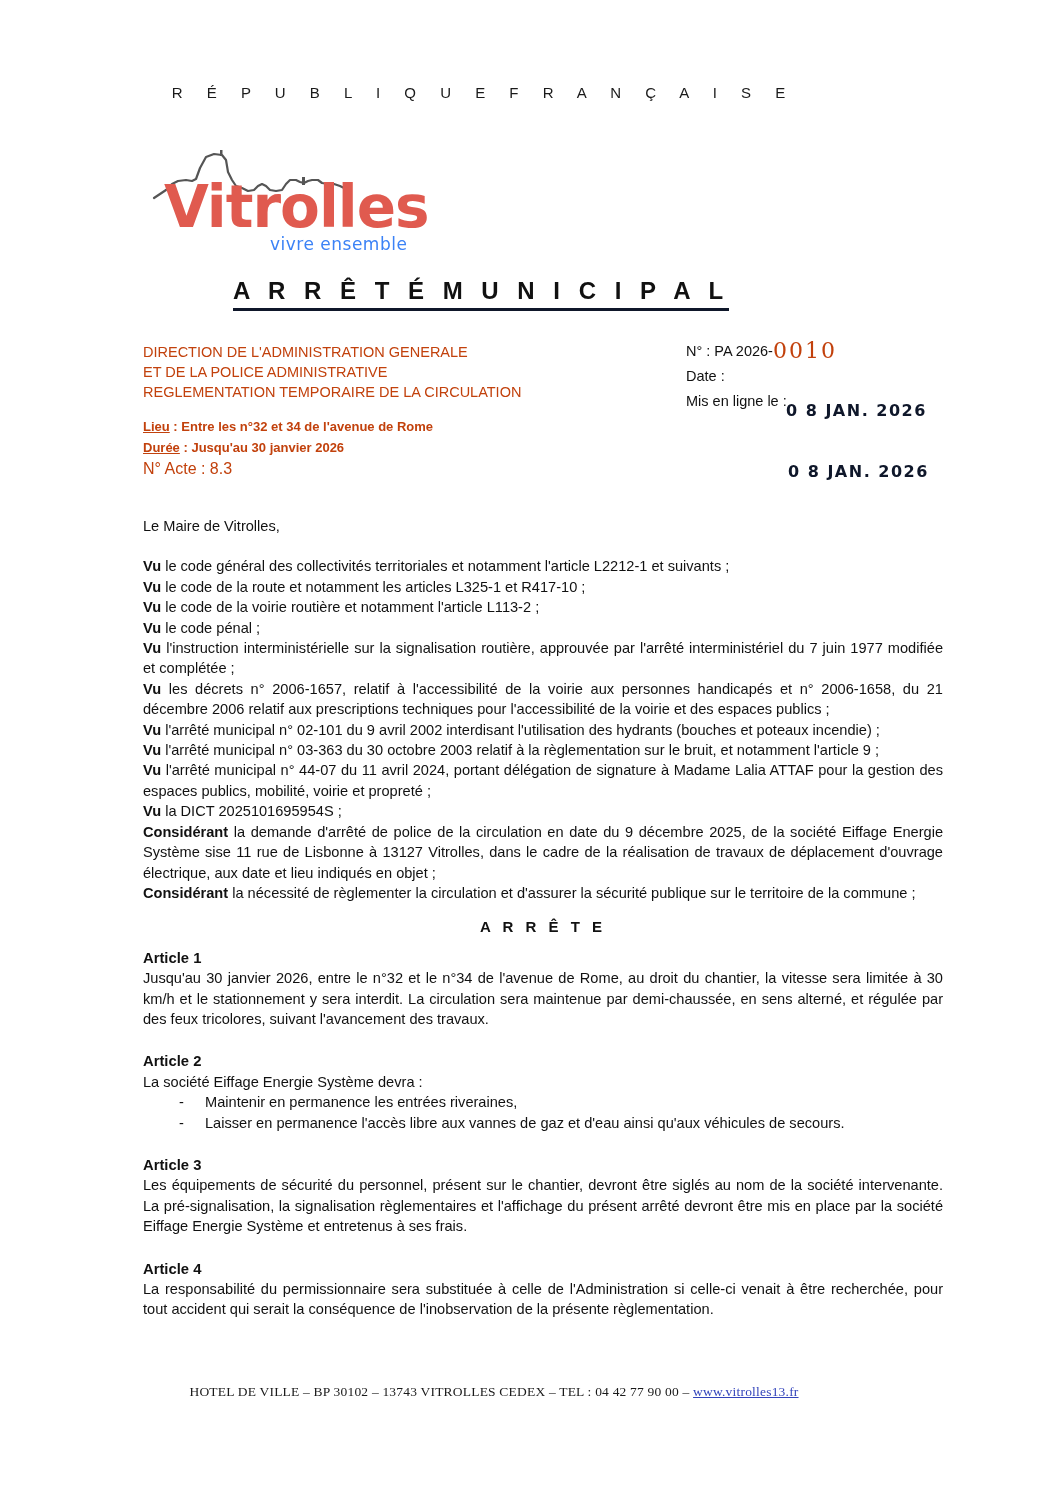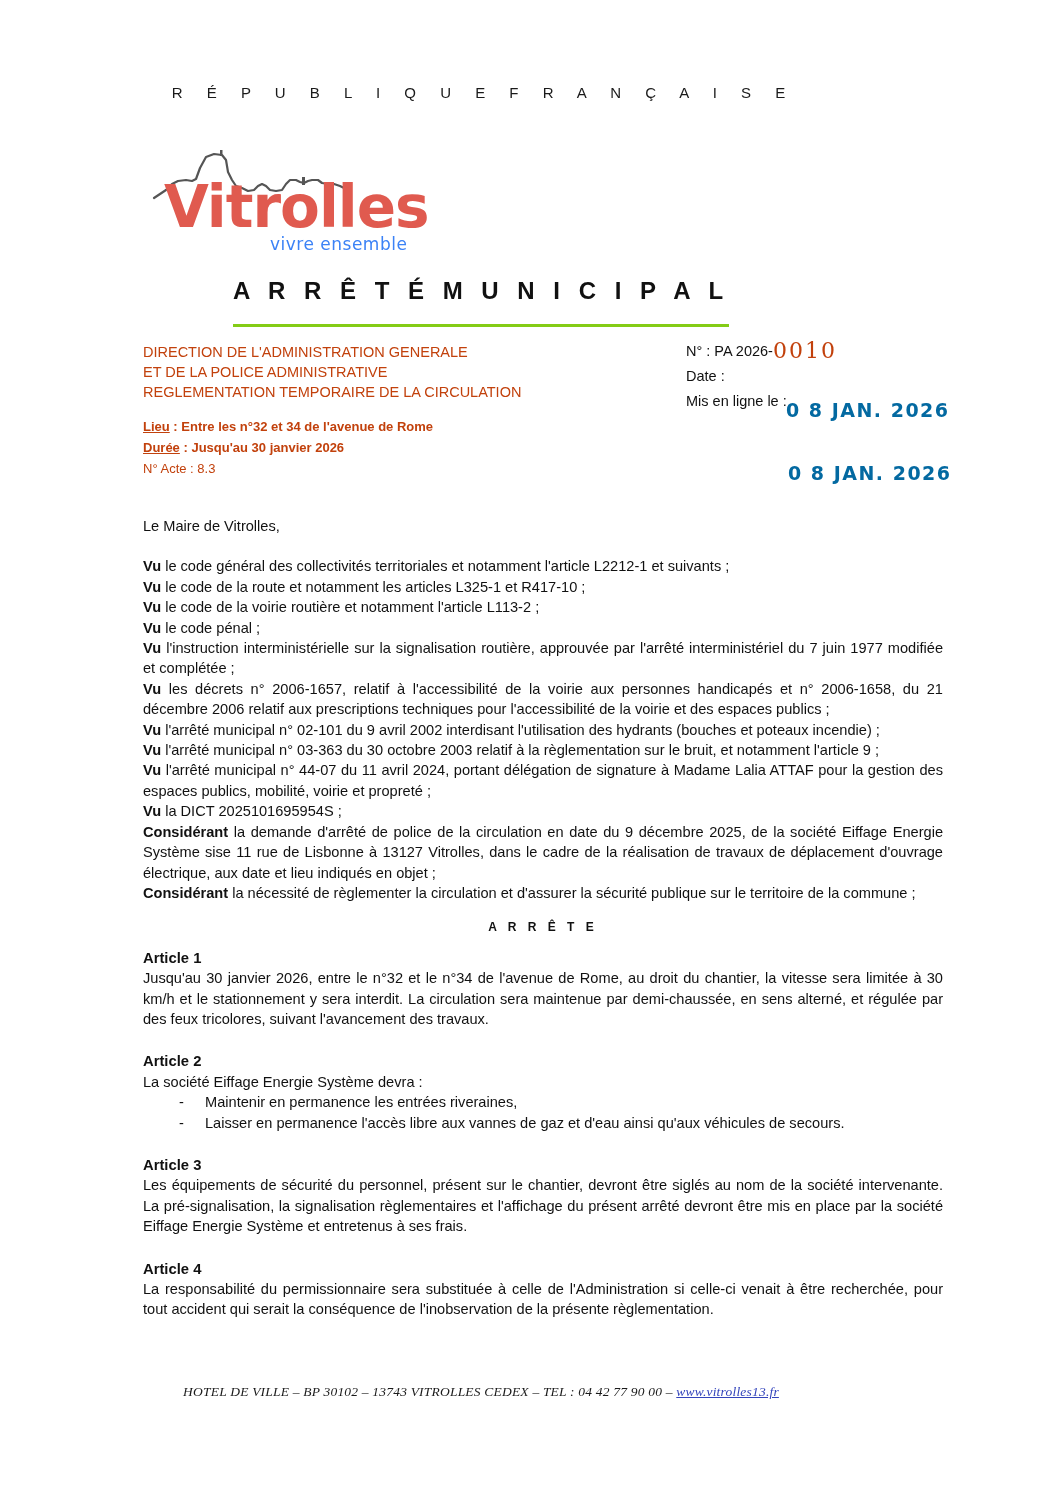--- a/index.html
+++ b/index.html
@@ -75,22 +75,22 @@
     top: 277px;
     left: 0;
     width: 100%;
     text-align: center;
     font-size: 24px;
     font-weight: 700;
     letter-spacing: 6px;
     color: #111;
   }
   .doc-title span {
-    border-bottom: 3px solid #84cc16;
-    padding-bottom: 20px;
+    border-bottom: 3px solid #0f172a;
+    padding-bottom: 4px;
   }
 
   
   .meta-left {
     position: absolute;
     top: 342px;
     left: 143px;
     width: 460px;
     font-size: 14.5px;
     line-height: 20px;
@@ -98,21 +98,21 @@
   }
   .meta-left .dept-line { white-space: nowrap; }
   .meta-left .spacer { height: 14px; }
   .meta-left .bold-line {
     font-weight: 700;
     font-size: 13px;
     line-height: 21px;
   }
   .meta-left .bold-line u { text-decoration: underline; }
   .meta-left .acte-line {
-    font-size: 13px;
+    font-size: 16px;
     line-height: 21px;
   }
 
   
   .meta-right {
     position: absolute;
     top: 336px;
     left: 686px;
     width: 300px;
     font-size: 14.5px;
@@ -122,24 +122,24 @@
   .meta-right .row { position: relative; white-space: nowrap; }
   .handwritten {
     color: #c2410c;
     font-family: "DejaVu Serif", serif;
     font-size: 22px;
     letter-spacing: 2px;
     position: relative;
     top: 2px;
   }
   .stamp {
-    color: #0369a1;
+    color: #0f172a;
     font-family: "DejaVu Sans", sans-serif;
     font-weight: 700;
-    font-size: 19px;
+    font-size: 16px;
     letter-spacing: 1.5px;
   }
   .stamp-1 {
     position: absolute;
     top: 34px;
     left: 100px;
   }
   .stamp-2 {
     position: absolute;
     top: 462px;
@@ -161,21 +161,21 @@
   .vu-list p {
     margin: 0;
     text-align: justify;
     text-justify: inter-word;
   }
   .vu-list p b { font-weight: 700; }
 
   .arrete-heading {
     text-align: center;
     font-weight: 700;
-    font-size: 12px;
+    font-size: 15px;
     letter-spacing: 4px;
     margin: 14px 0 10px 0;
   }
 
   .article { margin-top: 0; }
   .article + .article { margin-top: 22px; }
   .article h4 {
     margin: 0;
     font-size: 14.8px;
     font-weight: 700;
@@ -197,28 +197,27 @@
   .dash-list li .dash {
     position: absolute;
     left: 36px;
     top: 0;
   }
 
   
   .footer {
     position: absolute;
     top: 1384px;
-    left: 0;
+    left: 13px;
     width: 100%;
     text-align: center;
     font-family: "Liberation Serif", serif;
     font-size: 13.5px;
     color: #1a1a1a;
     letter-spacing: 0.2px;
-    font-style: italic;
   }
   .footer .url {
     color: #3344bb;
     text-decoration: underline;
   }
 </style>
 </head>
 <body>
 
 <div class="page">

